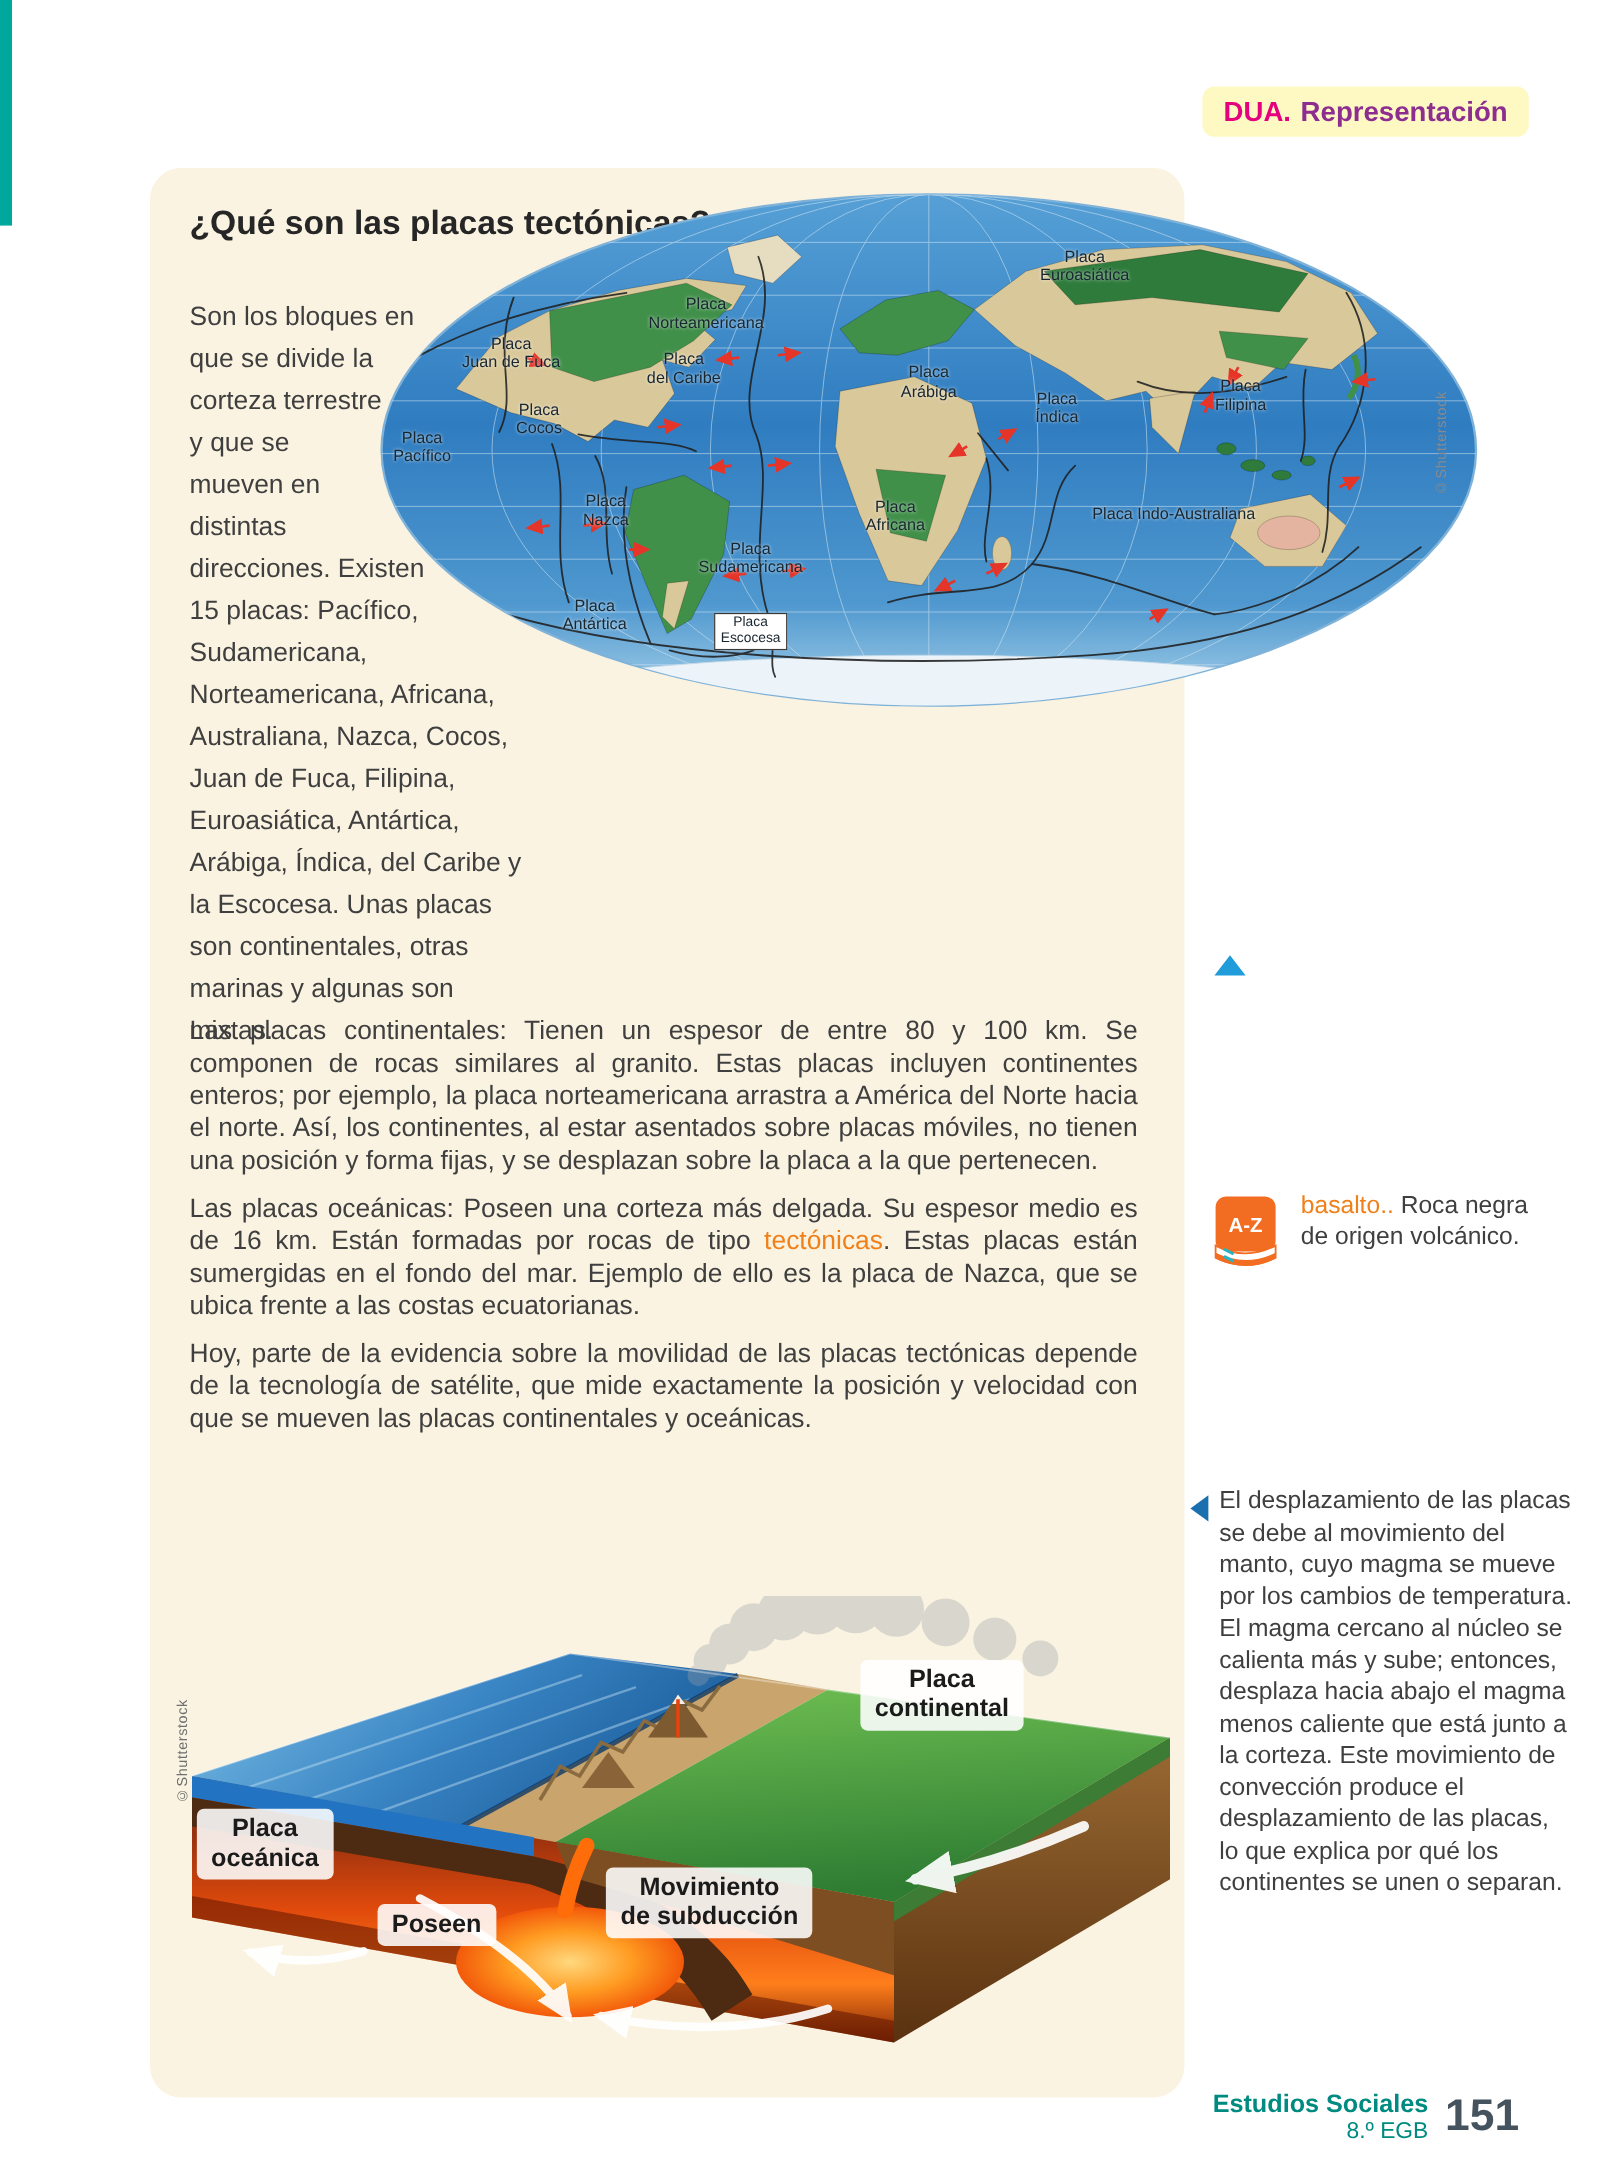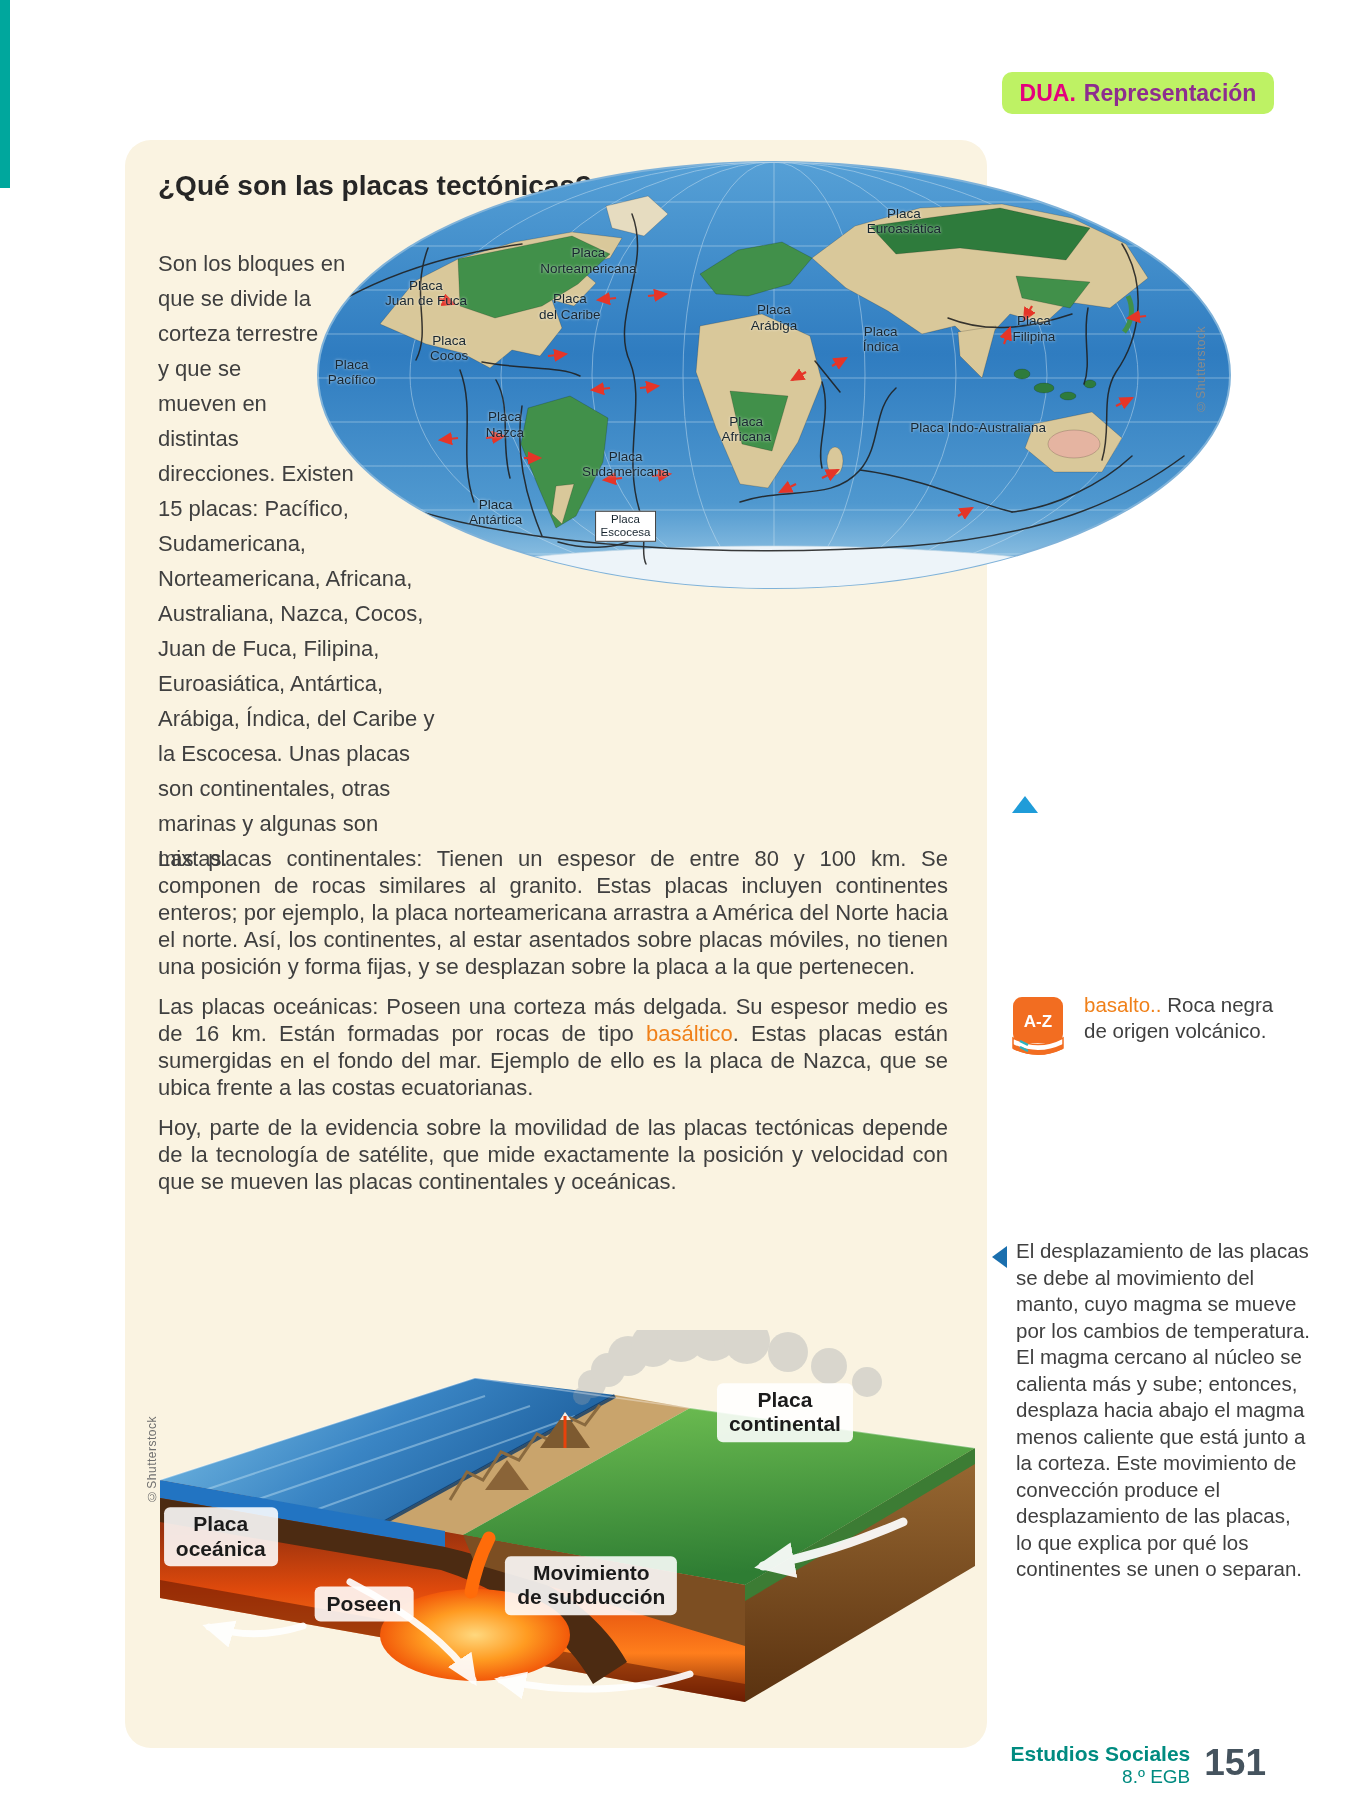--- a/index.html
+++ b/index.html
@@ -1,21 +1,21 @@
 <!DOCTYPE html>
 <html><head>
 <meta charset="utf-8">
 <style>
   html,body{margin:0;padding:0;background:#ffffff;}
   .page{position:relative;width:1350px;height:1800px;background:#ffffff;overflow:hidden;
         font-family:"Liberation Sans", sans-serif;color:#3f3f3f;}
 
   .corner-bar{position:absolute;left:0;top:0;width:10px;height:188px;background:#00a79d;}
 
-  .dua-badge{position:absolute;left:1002px;top:72px;width:272px;height:42px;background:#bef264;
+  .dua-badge{position:absolute;left:1002px;top:72px;width:272px;height:42px;background:#fef9c3;
              border-radius:10px;display:flex;align-items:center;justify-content:center;gap:8px;
              font-weight:bold;font-size:23px;}
   .dua-prefix{color:#e5007d;}
   .dua-label{color:#8d2d8f;}
 
   .content-panel{position:absolute;left:125px;top:140px;width:862px;height:1608px;
                  background:#faf3e1;border-radius:26px;}
 
   .title{position:absolute;left:158px;top:170px;margin:0;font-size:28px;font-weight:bold;color:#262626;}
 
@@ -228,21 +228,21 @@
         <div class="map-label" style="left: 20%; top: 81.5%;">Placa
 Antártica</div>
         <div class="map-label boxed" style="left: 34%; top: 84.5%;">Placa
 Escocesa</div>
       </div>
     <div class="credit map-credit">©Shutterstock</div>
   </div>
 
   <div class="bodycol">
     <p>Las placas continentales: Tienen un espesor de entre 80 y 100 km. Se componen de rocas similares al granito. Estas placas incluyen continentes enteros; por ejemplo, la placa norteamericana arrastra a América del Norte hacia el norte. Así, los continentes, al estar asentados sobre placas móviles, no tienen una posición y forma fijas, y se desplazan sobre la placa a la que pertenecen.</p>
-    <p><span>Las placas oceánicas: Poseen una corteza más delgada. Su espesor medio es de 16 km. Están formadas por rocas de tipo </span><span class="hl">basáltico</span><span>. Estas placas están sumergidas en el fondo del mar. Ejemplo de ello es la placa de Nazca, que se ubica frente a las costas ecuatorianas.</span></p>
+    <p><span>Las placas oceánicas: Poseen una corteza más delgada. Su espesor medio es de 16 km. Están formadas por rocas de tipo </span><span class="hl">tectónicas</span><span>. Estas placas están sumergidas en el fondo del mar. Ejemplo de ello es la placa de Nazca, que se ubica frente a las costas ecuatorianas.</span></p>
     <p>Hoy, parte de la evidencia sobre la movilidad de las placas tectónicas depende de la tecnología de satélite, que mide exactamente la posición y velocidad con que se mueven las placas continentales y oceánicas.</p>
   </div>
 
   <div class="tri-up"></div>
 
   <div class="glossary-icon">
     <svg viewBox="0 0 64 64" width="64" height="64" aria-hidden="true">
       <rect x="7" y="3" width="50" height="46" rx="9" fill="#f26d21"></rect>
       <path d="M7,44 q25,13 50,0 v10 q-25,12 -50,0 z" fill="#ffffff" stroke="#f26d21" stroke-width="1.5"></path>
       <path d="M7,50 q25,12 50,0 v5 q-25,12 -50,0 z" fill="#f26d21"></path>

